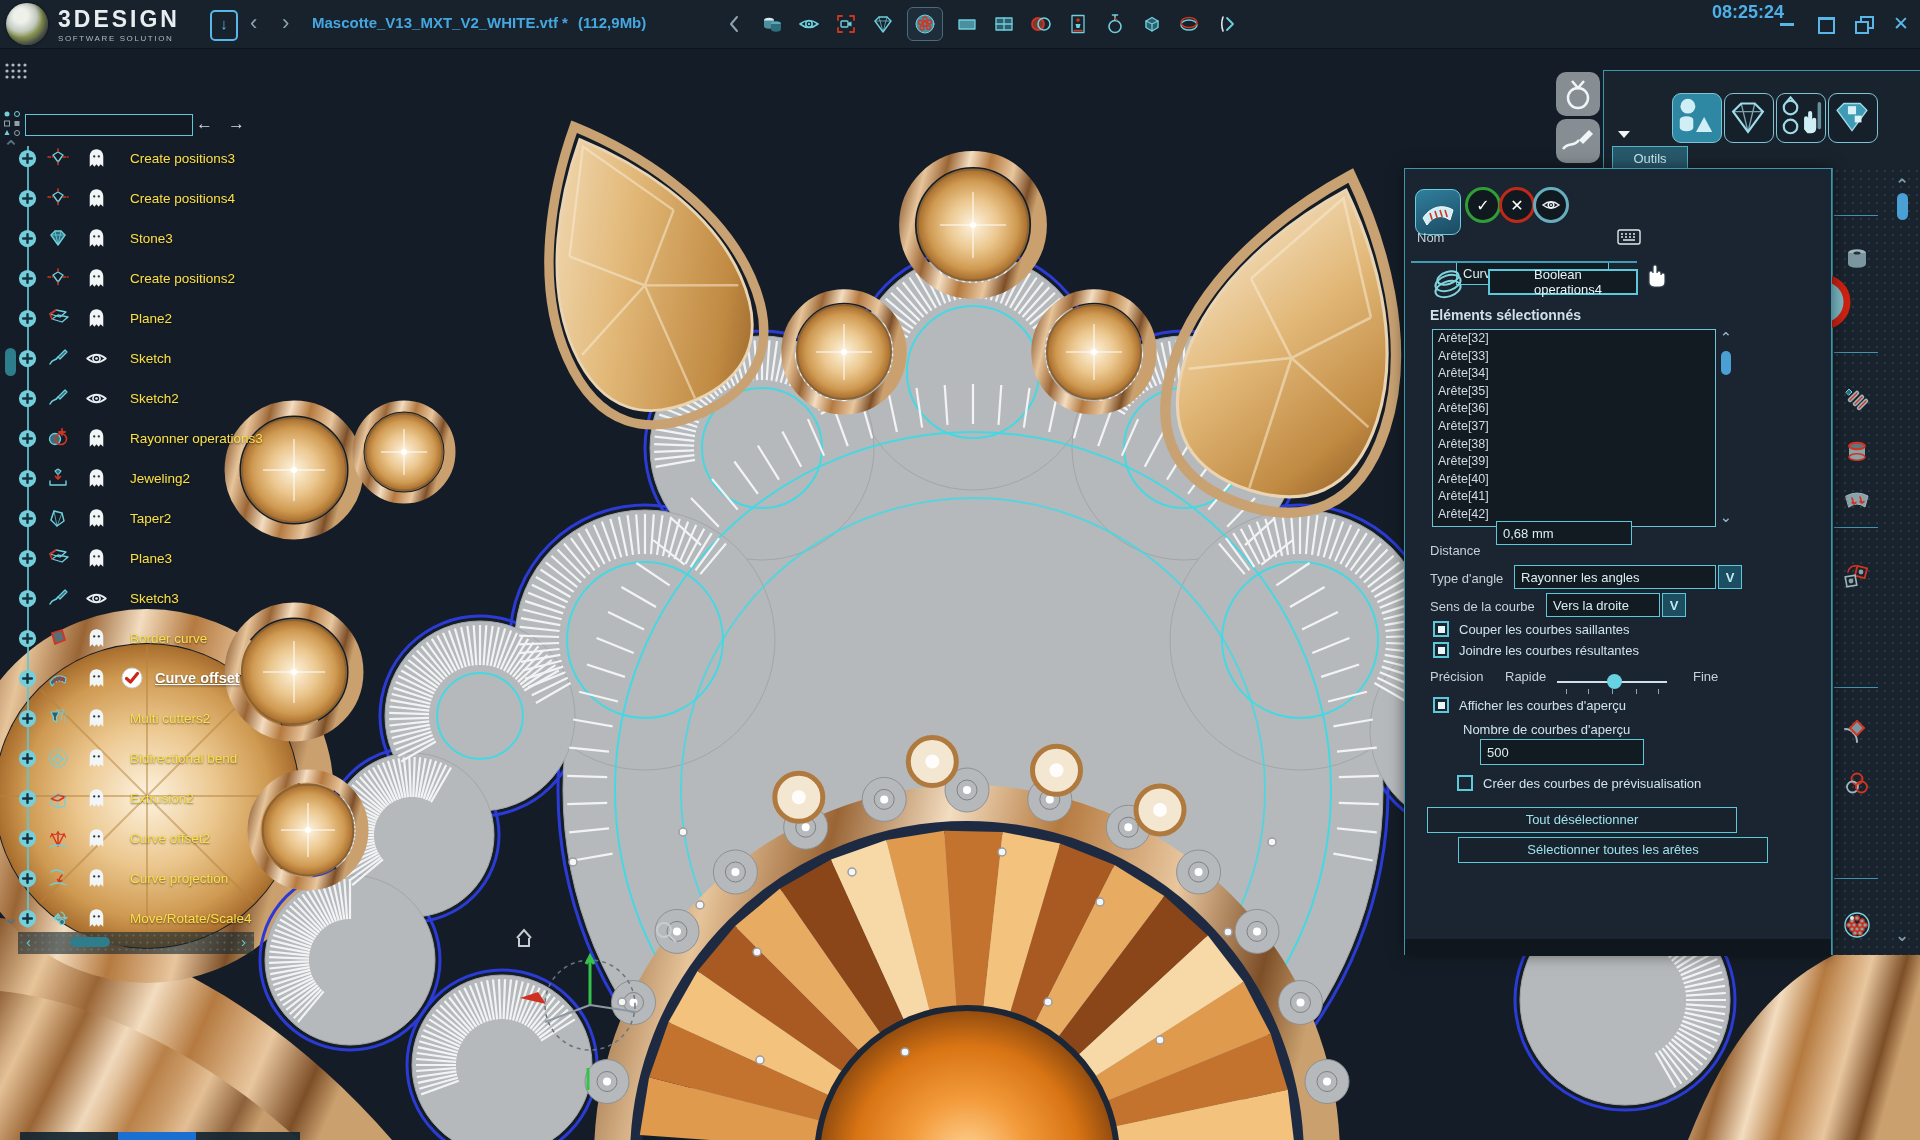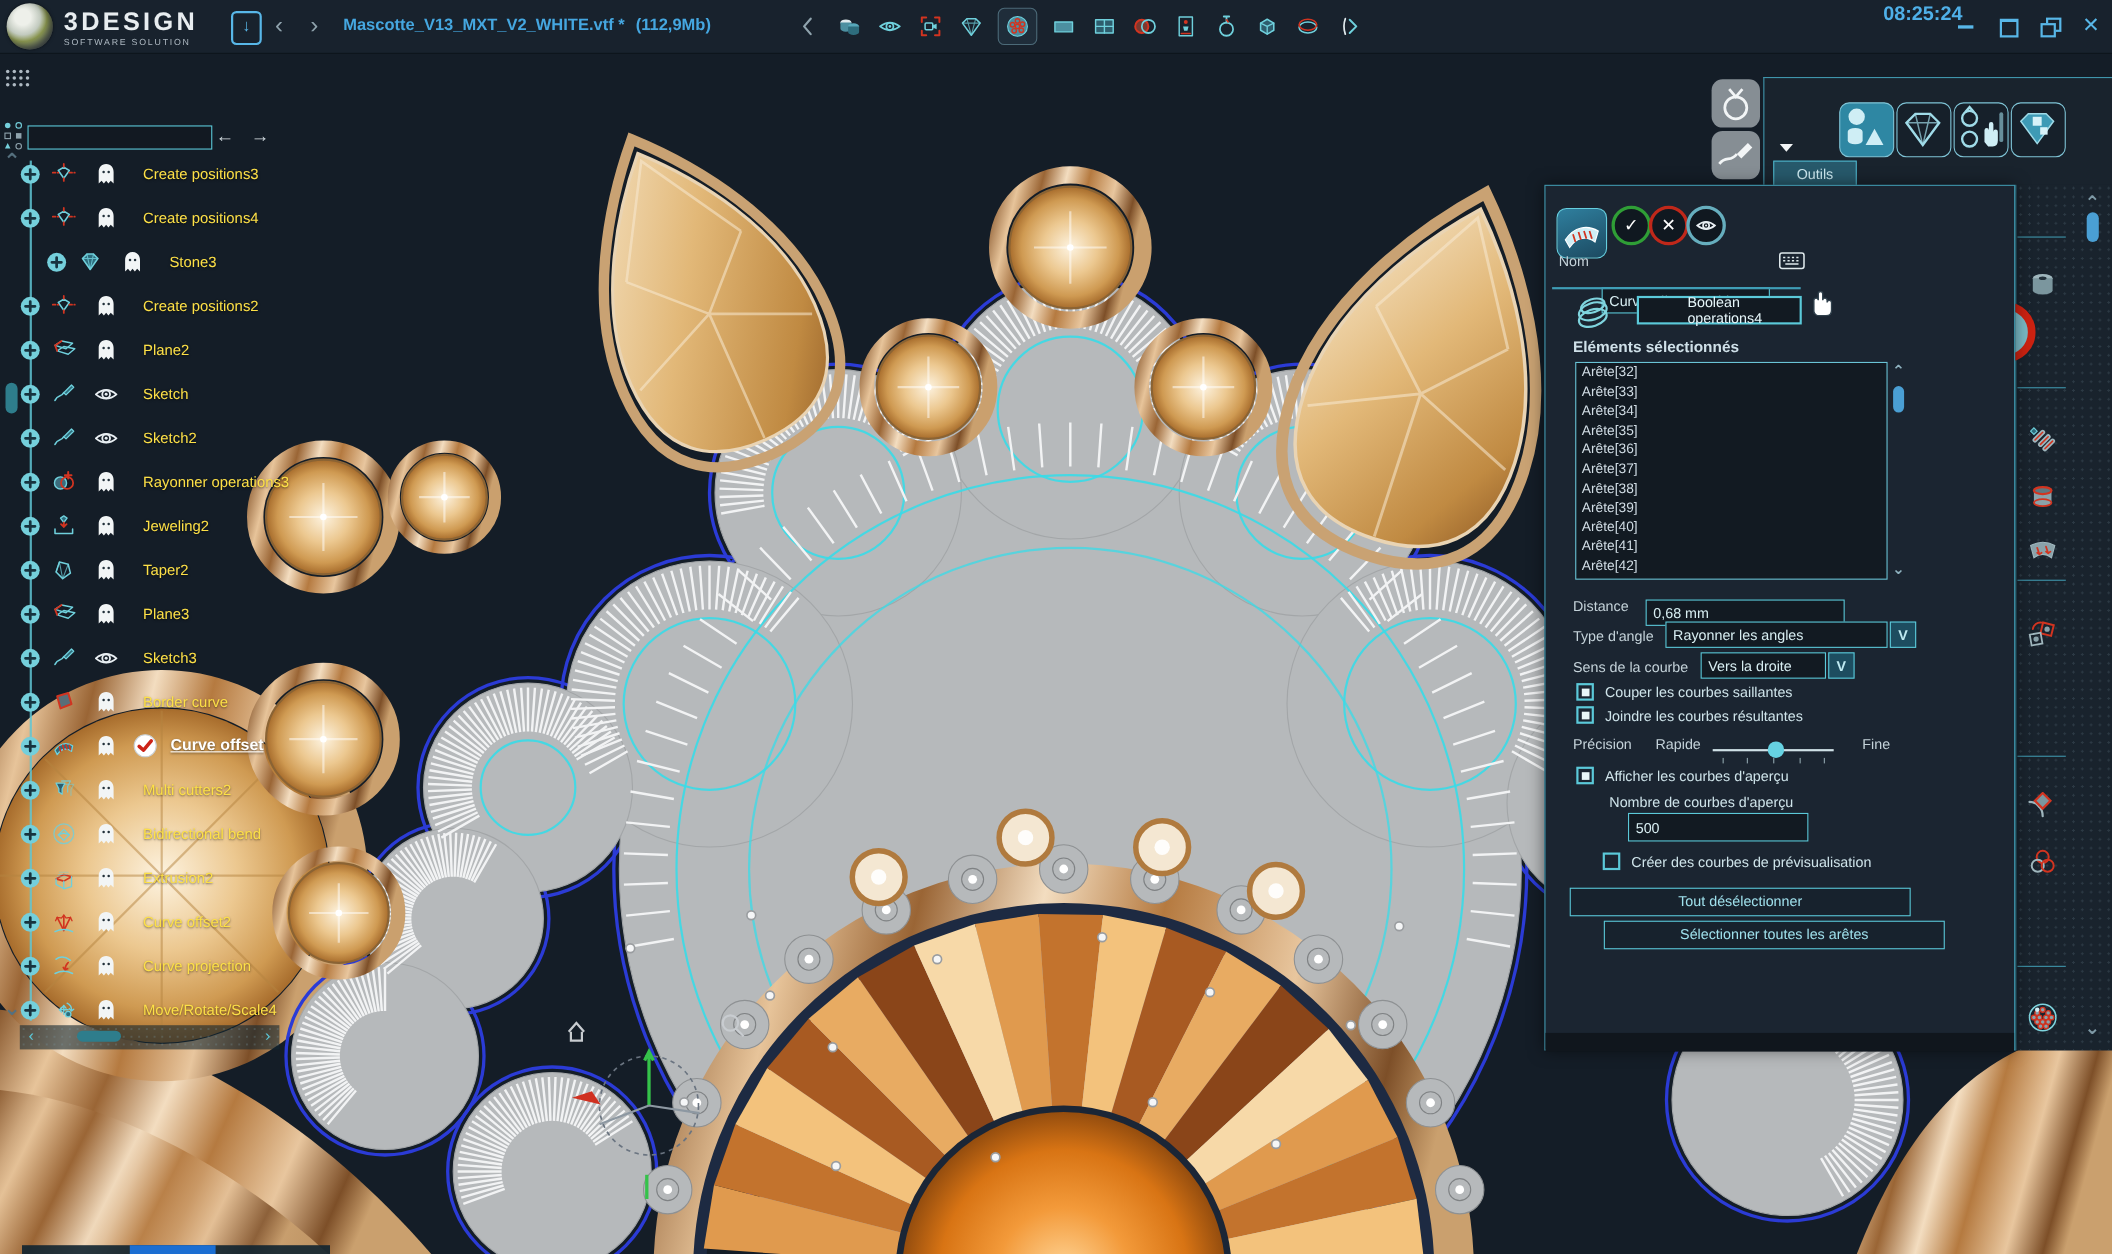--- a/index.html
+++ b/index.html
@@ -499,21 +499,21 @@
               <path d="M7 9 L12 6 L17 9 L12 16 Z" stroke="#6fd0dc" stroke-width="1.4"></path>
               <path d="M2 11 H7 M17 11 H22 M12 3 V6 M12 16 V19" stroke="#d23420" stroke-width="1.6" stroke-dasharray="2.5 2"></path>
             </svg></span>
           <span class="vis"><svg width="25" height="25" viewBox="0 0 24 24" fill="none" stroke-linecap="round" stroke-linejoin="round">
               <path d="M12 3 C7.5 3 5.5 6.5 5.5 10 V20 L8 17.6 L10 20 L12 17.6 L14 20 L16 17.6 L18.5 20 V10 C18.5 6.5 16.5 3 12 3 Z" fill="#f2f5f6"></path>
               <circle cx="9.8" cy="10" r="1.1" fill="#22303a"></circle>
               <circle cx="14.2" cy="10" r="1.1" fill="#22303a"></circle>
             </svg></span>
           <span class="lbl">Create positions4</span>
         </div>
-        <div class="trow" style="top: 170px; margin-left: 24px;">
+        <div class="trow" style="top: 170px;">
           <span class="plus"><svg width="23" height="23" viewBox="0 0 24 24" fill="none" stroke-linecap="round" stroke-linejoin="round">
               <circle cx="12" cy="12" r="9" fill="#74cfdb"></circle>
               <path d="M7.5 12 H16.5 M12 7.5 V16.5" stroke="#17333f" stroke-width="2.6"></path>
             </svg></span>
           <span class="ticn"><svg width="24" height="24" viewBox="0 0 24 24" fill="none" stroke-linecap="round" stroke-linejoin="round">
               <path d="M5 9 L9 5 H15 L19 9 L12 19 Z" fill="#2e6d7d" stroke="#6fd0dc" stroke-width="1.4"></path>
               <path d="M5 9 H19 M9 5 L12 19 L15 5" stroke="#6fd0dc" stroke-width="1" opacity=".8"></path>
             </svg></span>
           <span class="vis"><svg width="25" height="25" viewBox="0 0 24 24" fill="none" stroke-linecap="round" stroke-linejoin="round">
               <path d="M12 3 C7.5 3 5.5 6.5 5.5 10 V20 L8 17.6 L10 20 L12 17.6 L14 20 L16 17.6 L18.5 20 V10 C18.5 6.5 16.5 3 12 3 Z" fill="#f2f5f6"></path>
@@ -970,21 +970,21 @@
         <div class="li">Arête[40]</div>
         <div class="li">Arête[41]</div>
         <div class="li">Arête[42]</div>
       </div>
   <div id="lscroll">
     <div class="chev" style="top:0px;">⌃</div>
     <div class="pill"></div>
     <div class="chev" style="top:180px;">⌄</div>
   </div>
   <div class="lab" style="left:25px;top:374px;">Distance</div>
-  <div class="fld" style="left:91px;top:376px;width:181px;height:24px;">0,68 mm</div>
+  <div class="fld" style="left:91px;top:352px;width:136px;height:24px;">0,68 mm</div>
   <div class="lab" style="left:25px;top:402px;">Type d'angle</div>
   <div class="fld" style="left:109px;top:396px;width:202px;height:24px;">Rayonner les angles</div>
   <div class="vbox" style="left:313px;top:396px;">V</div>
   <div class="lab" style="left:25px;top:430px;">Sens de la courbe</div>
   <div class="fld" style="left:141px;top:424px;width:114px;height:24px;">Vers la droite</div>
   <div class="vbox" style="left:257px;top:424px;">V</div>
   <div class="cb on" style="left:28px;top:452px;">
         <span class="in"></span>
       </div>
   <div class="cblab" style="left:54px;top:453px;">Couper les courbes saillantes</div>

